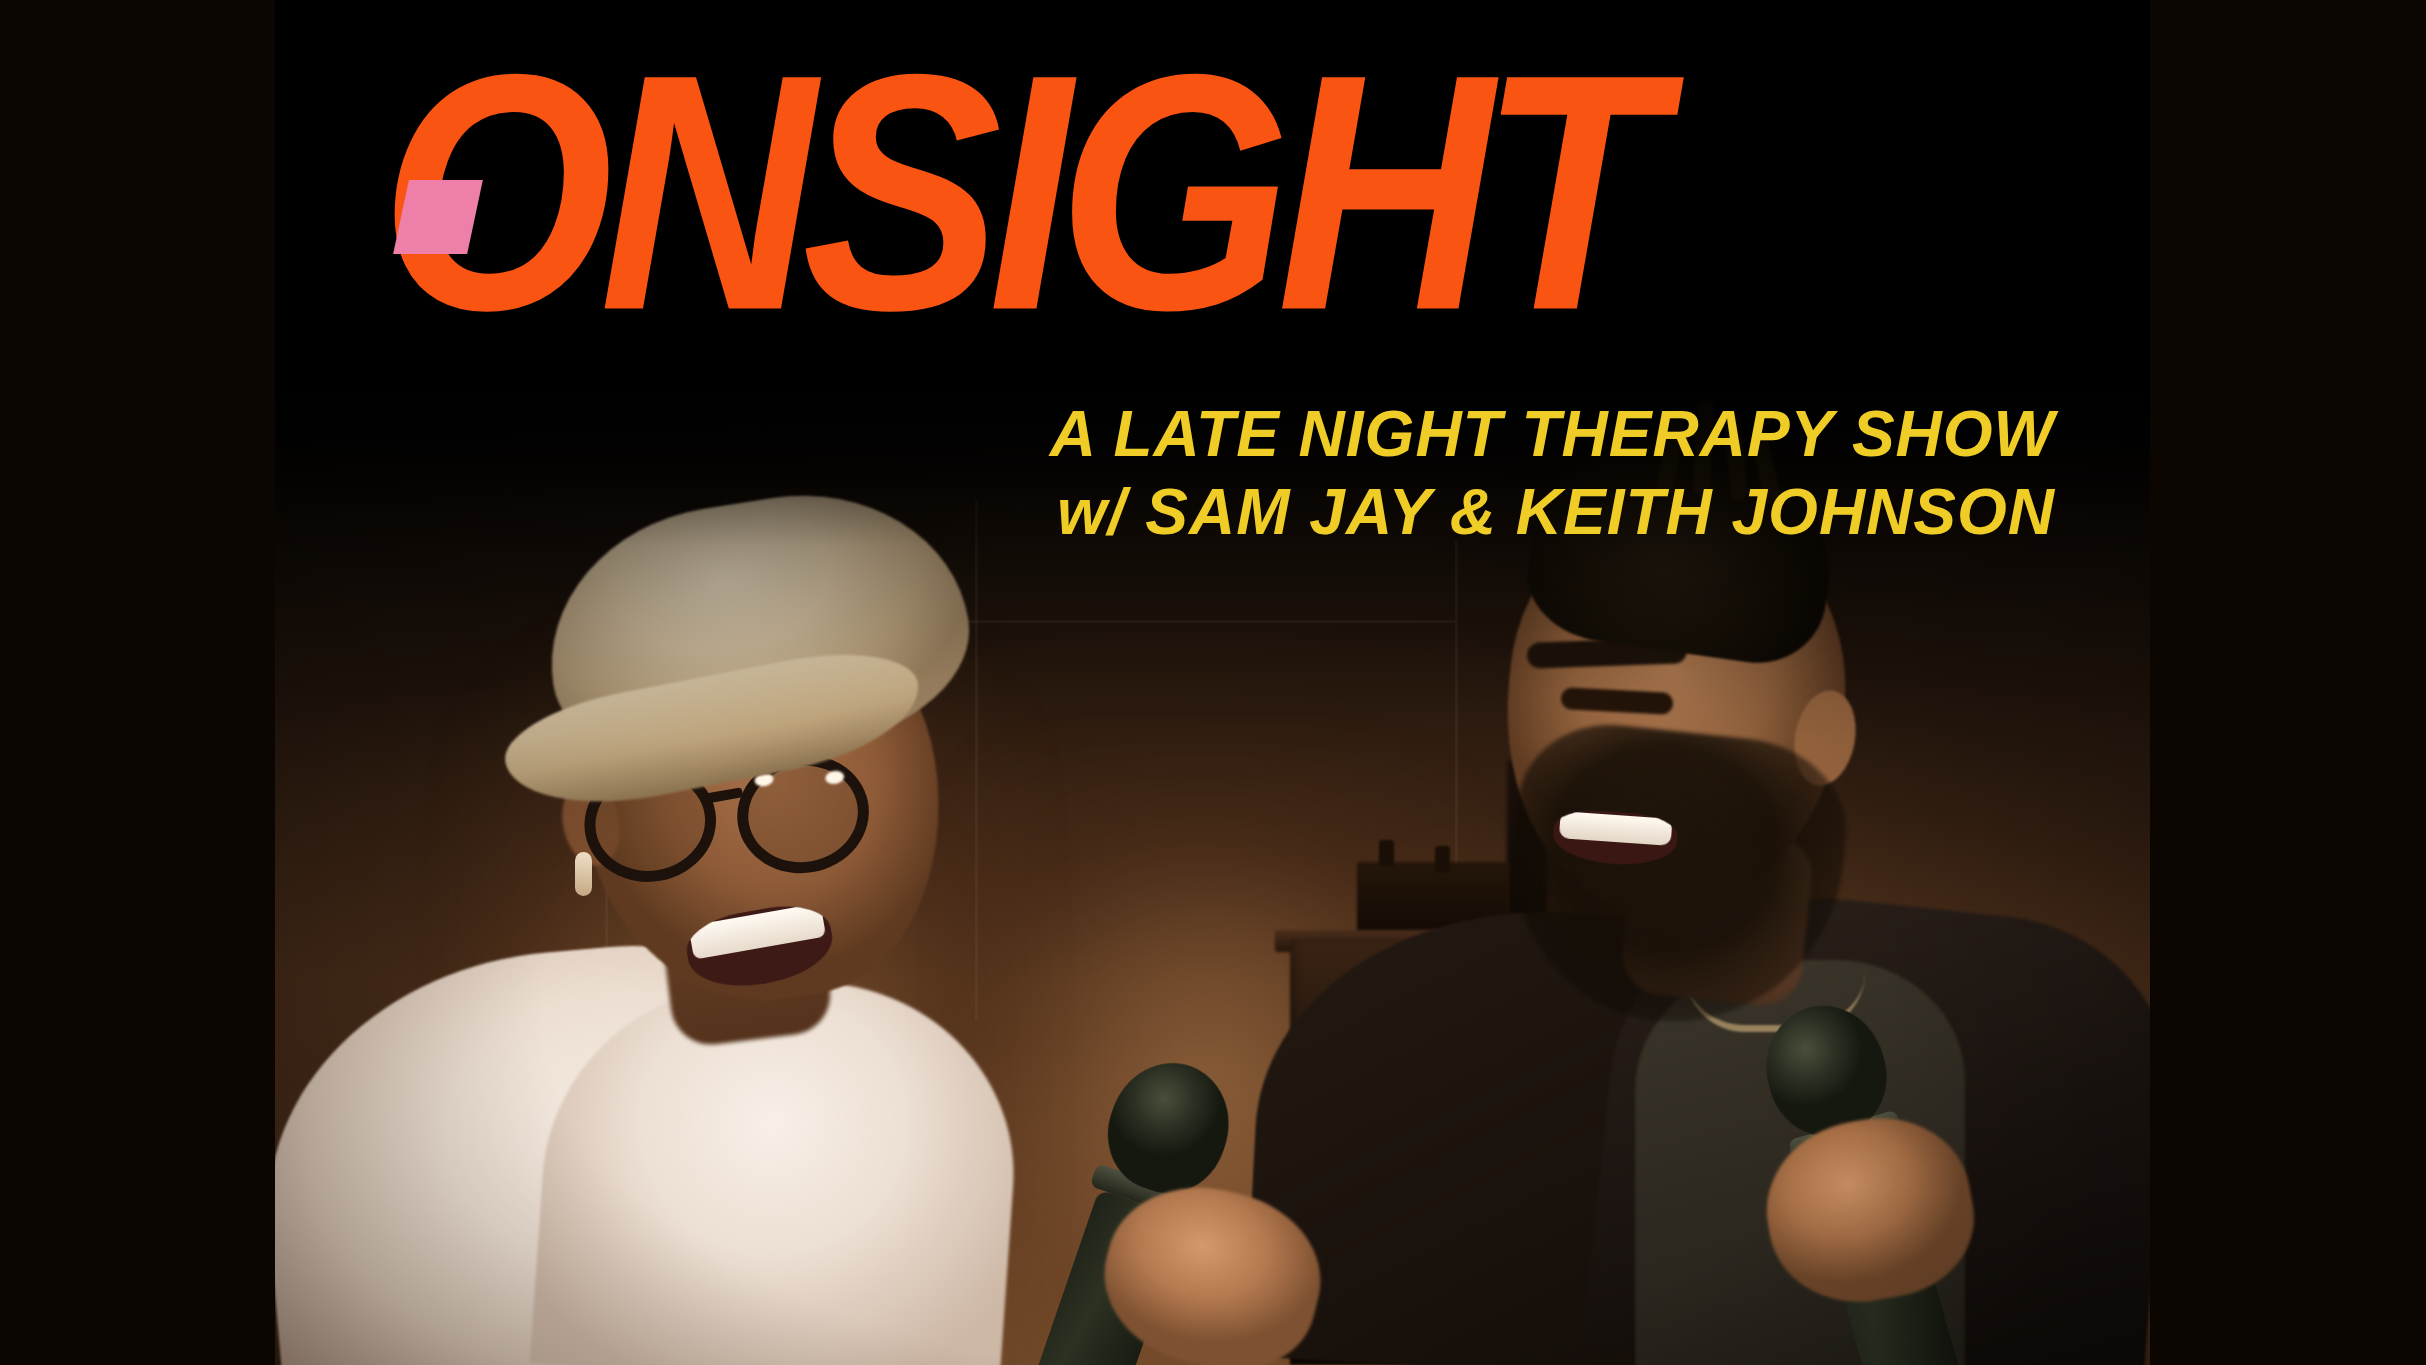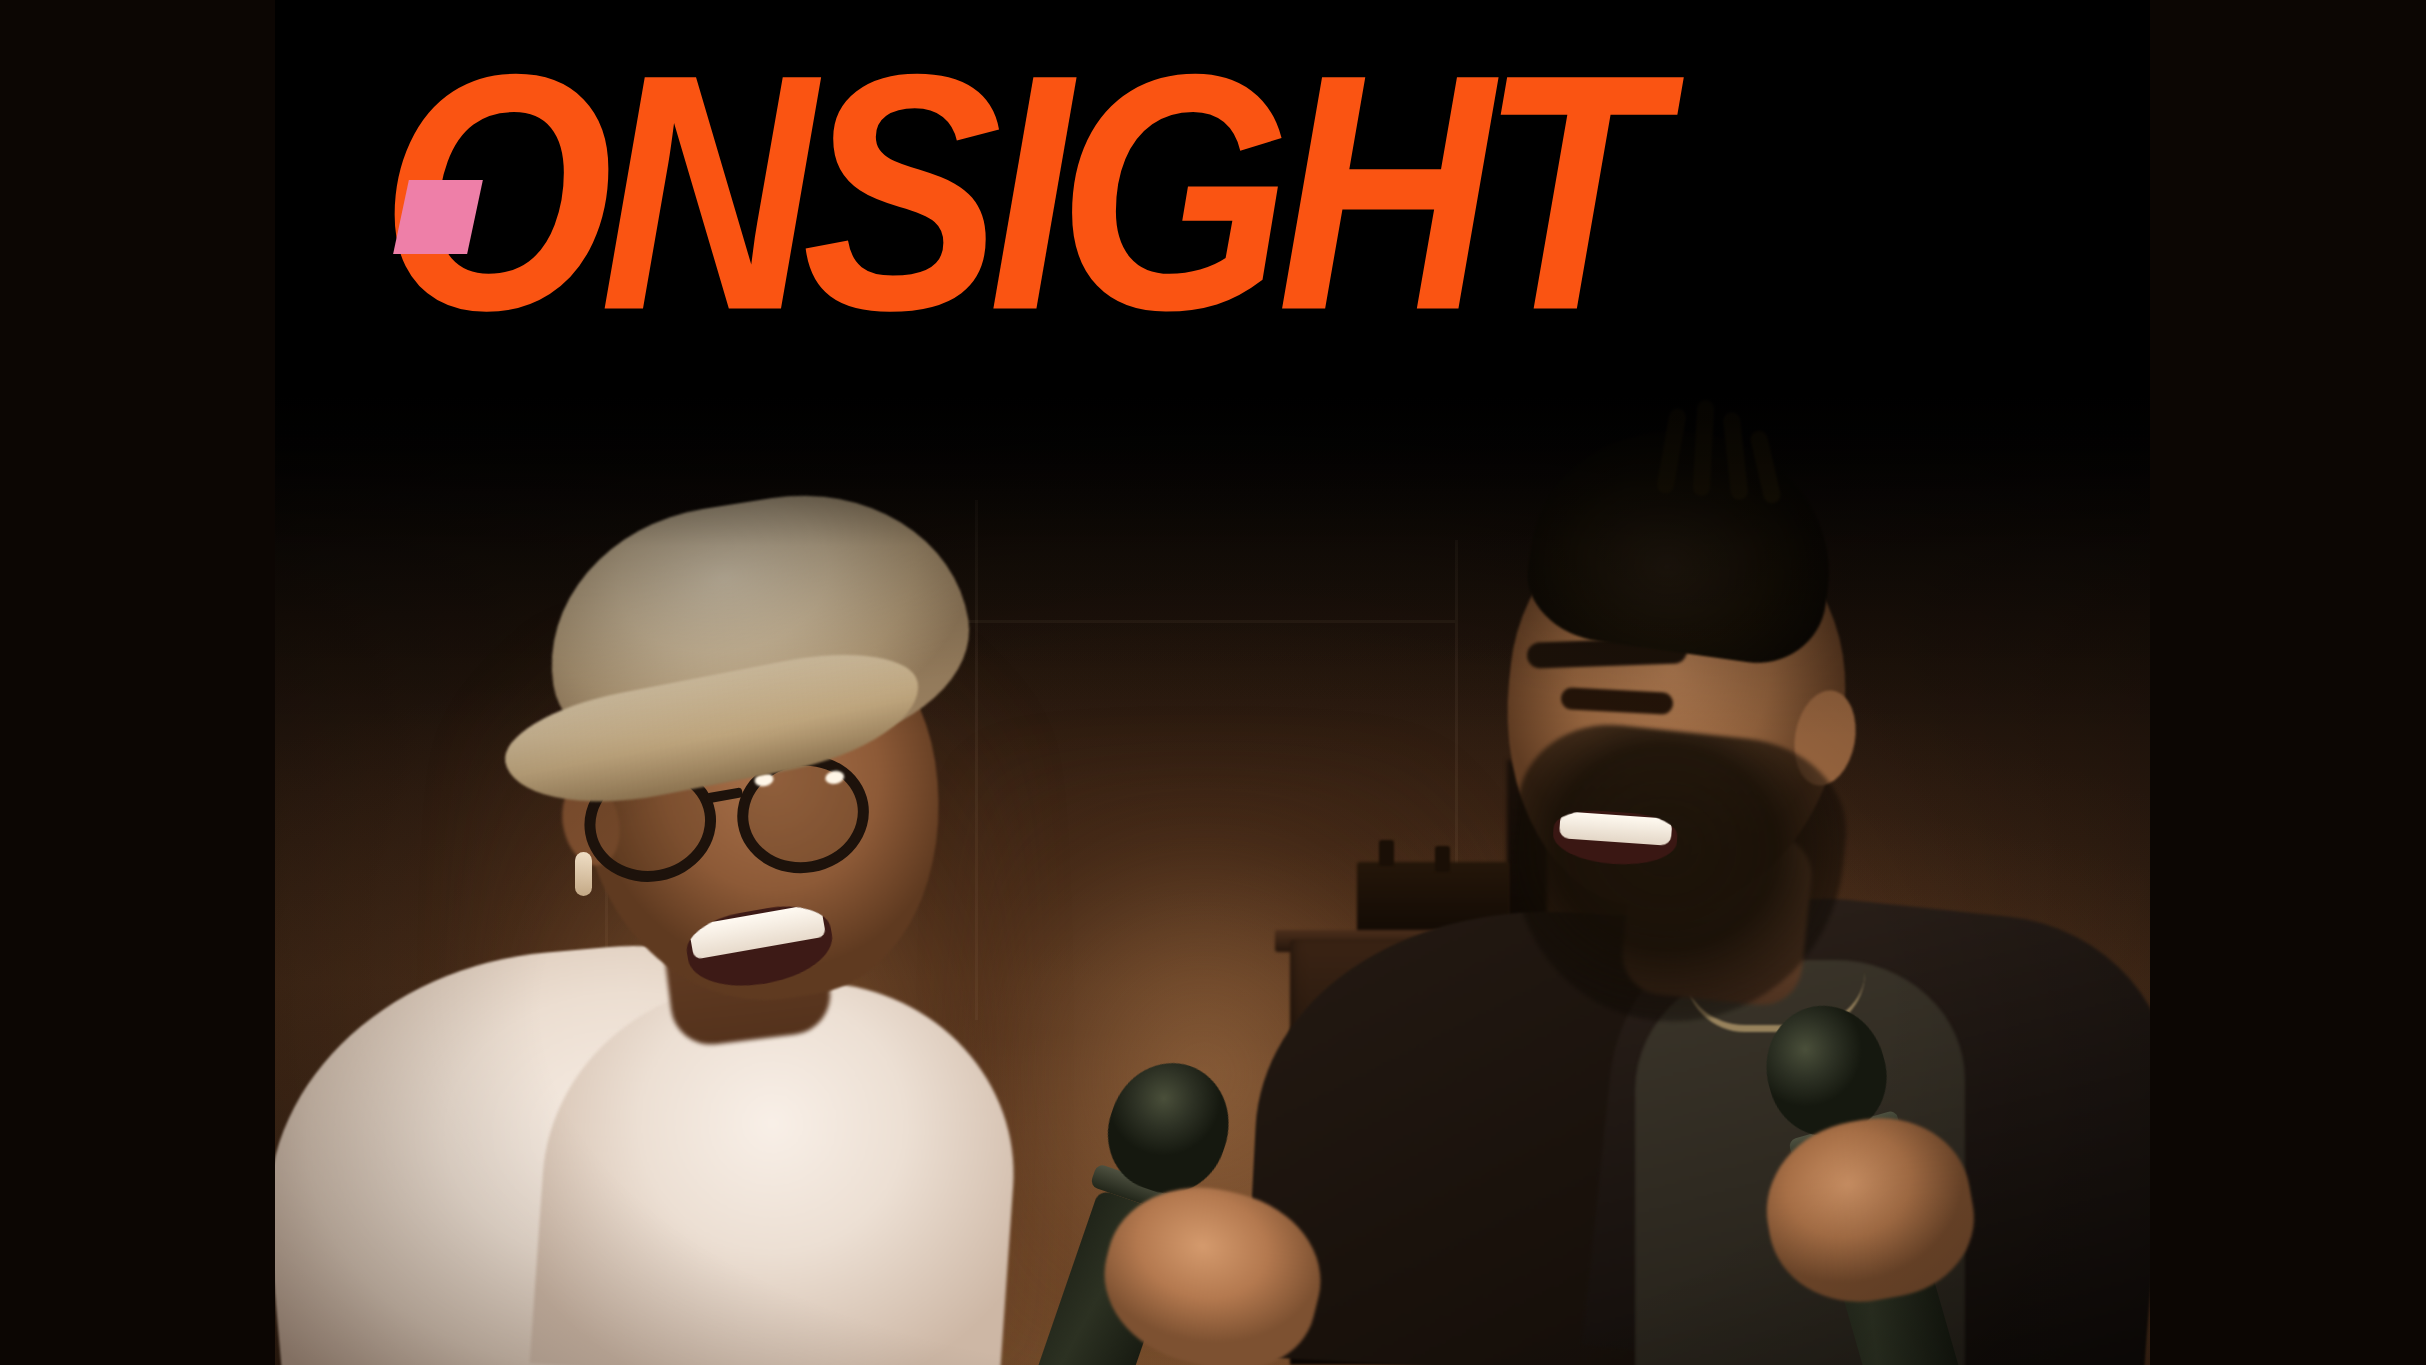--- a/index.html
+++ b/index.html
@@ -423,16 +423,20 @@
       </div>
       <div class="hand" id="hand-right"></div>
 
       <div class="vignette"></div>
     </div>
 
     <div class="title-block">
       <div class="logo">ONSIGHT</div>
       <div class="logo-mark"></div>
 
+      <div class="tagline">
+        <span class="line1">A LATE NIGHT THERAPY SHOW</span>
+        <span class="line2">w/ SAM JAY &amp; KEITH JOHNSON</span>
+      </div>
     </div>
 
   </div>
 </div>
 
 </body></html>

